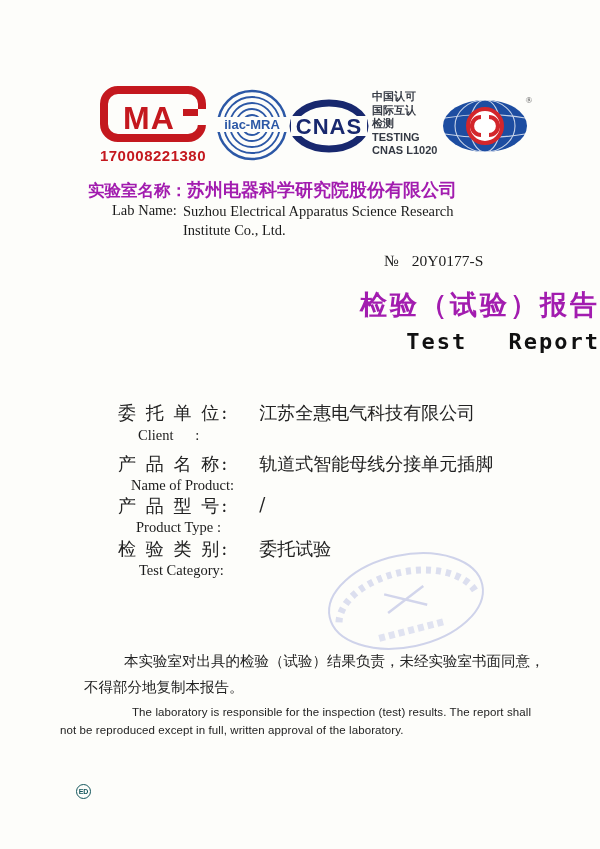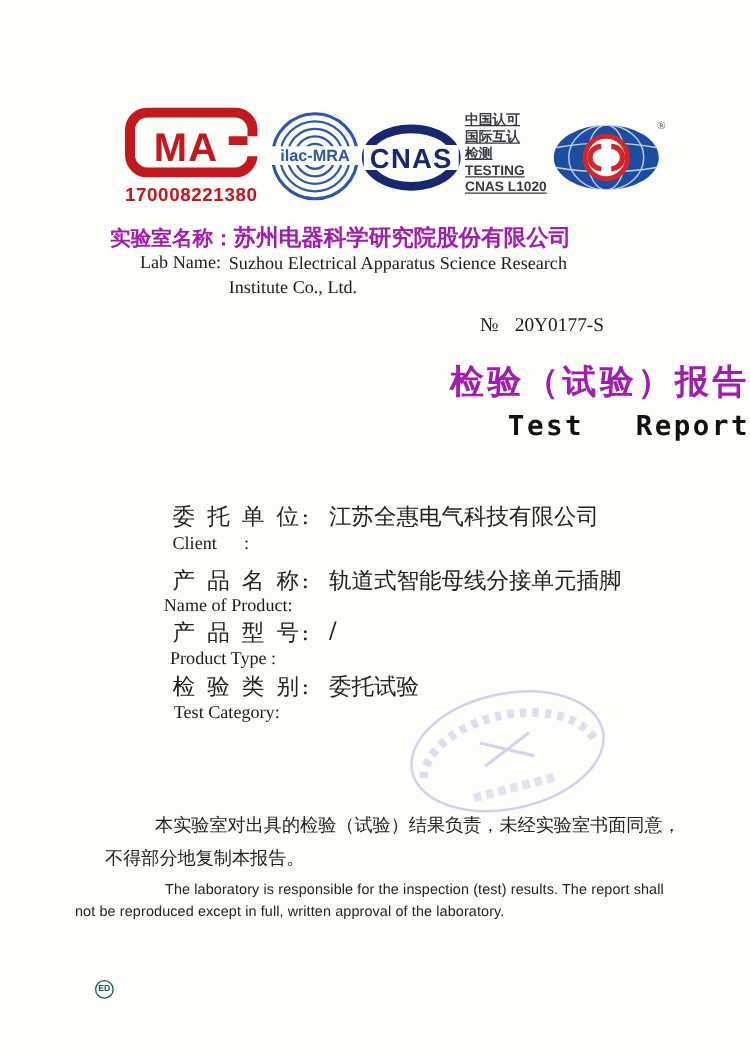--- a/index.html
+++ b/index.html
@@ -16,23 +16,23 @@
   .mono { font-family:"DejaVu Sans Mono", monospace; }
 
   .cma-number {
     font-family:"Liberation Sans", sans-serif; font-weight:700;
     color:#c4181e; font-size:15px; letter-spacing:0.5px; text-align:center; margin-top:1px;
   }
   .cert-text {
     font-family:"Liberation Sans", sans-serif; font-weight:700;
     color:#353a44; font-size:11px; line-height:13.5px;
   }
-  .cert-text span { display:block;text-decoration:underline; }
+  .cert-text span { display:block; }
 
-  .field-zh { display:flex; gap:14px; font-size:18px; white-space:nowrap;margin-left:20px; }
+  .field-zh { display:flex; gap:30px; font-size:18px; white-space:nowrap; }
   .field-zh .lbl { letter-spacing:2px; }
   .field-en { font-size:14.5px; white-space:pre; }
 
   .stmt-zh { font-size:14.5px; line-height:26px; white-space:nowrap; }
   .stmt-zh .l1 { padding-left:40px; }
   .stmt-en { font-size:11.5px; line-height:18px; white-space:nowrap; letter-spacing:0.1px; }
   .stmt-en .l1 { padding-left:72px; }
 
   .seal { opacity:0.55; filter:blur(0.3px); }
 

